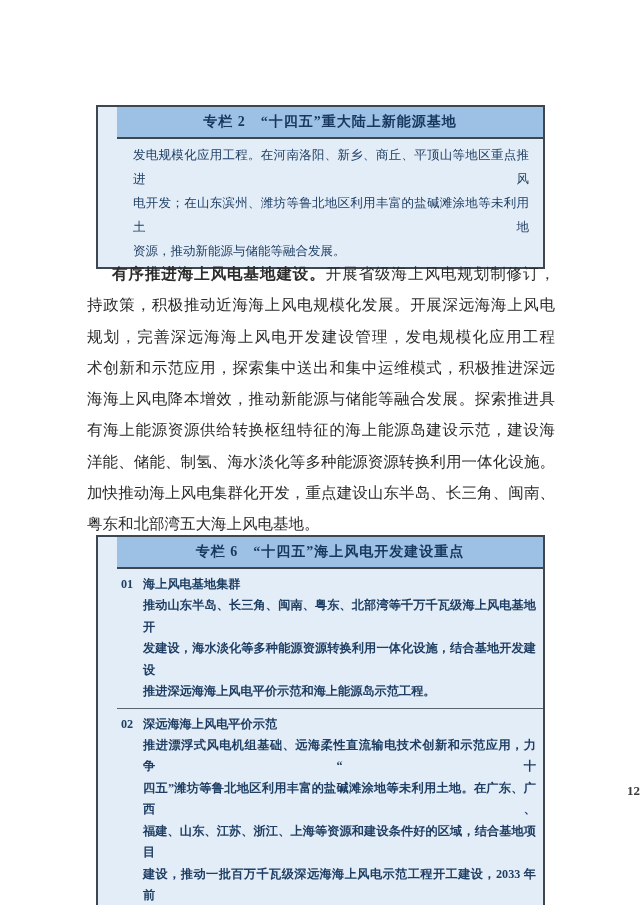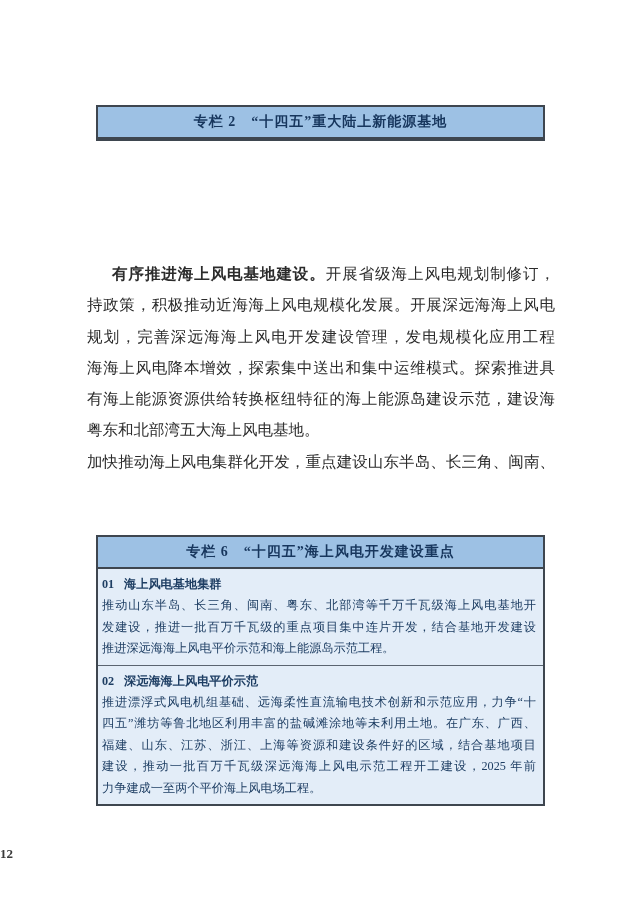--- a/index.html
+++ b/index.html
@@ -24,20 +24,21 @@
     background: var(--page-bg, #ffffff);
     overflow: hidden;
   }
   
   .panel {
     position: absolute;
     left: 96px;
     width: 449px;
     border: 2px solid var(--border, #3e464f);
     background: var(--panel-bg, #e3edf8);
+    padding-left: 19px;
   }
   #box1 { top: 105px; }
   #box2 { top: 535px; }
   .panel-header {
     background: var(--header-bg, #9dc1e4);
     border-bottom: 2px solid var(--border, #3e464f);
     text-align: center;
     font-weight: bold;
     color: var(--navy, #17365d);
     font-size: 14px;
@@ -78,88 +79,97 @@
     font-weight: bold;
     line-height: 22px;
     white-space: nowrap;
   }
   .item-num {
     display: inline-block;
     width: 20px;
     margin-right: 2px;
   }
   .item-body {
+    margin-left: 22px;
     margin-right: 2px;
     line-height: 21.5px;
+    font-weight: bold;
   }
   .divider {
     border-top: 1px solid var(--divider, #5a6470);
     height: 0;
   }
   
   .page-number {
     position: absolute;
-    top: 846px;
+    top: 783px;
     left: 0;
     width: 100%;
-    text-align: left;
+    text-align: right;
     font-size: 13px;
     color: #3a3a3a;
     font-weight: bold;
   }
 </style>
 </head>
 <body>
 
 <div class="page">
 
   <section class="panel" id="box1">
     <div class="panel-header">专栏 2　“十四五”重大陆上新能源基地</div>
+    <div class="panel-body">
+        <div class="tline tjust">发电规模化应用工程。在河南洛阳、新乡、商丘、平顶山等地区重点推进风</div>
+        <div class="tline tjust">电开发；在山东滨州、潍坊等鲁北地区利用丰富的盐碱滩涂地等未利用土地</div>
+        <div class="tline">资源，推动新能源与储能等融合发展。</div>
+      </div>
   </section>
 
   <div class="para">
     <div class="tline tjust first">
       <span class="lead">有序推进海上风电基地建设。</span><span>开展省级海上风电规划制修订，</span>
     </div>
     <div>
         <div class="tline tjust">持政策，积极推动近海海上风电规模化发展。开展深远海海上风电</div>
         <div class="tline tjust">规划，完善深远海海上风电开发建设管理，发电规模化应用工程</div>
-        <div class="tline tjust">海海上风电降本增效，探索集中送出和集中运维模式。探索推进具</div>
+        <div class="tline tjust">术创新和示范应用，探索集中送出和集中运维模式，积极推进深远</div>
+        <div class="tline tjust">海海上风电降本增效，推动新能源与储能等融合发展。探索推进具</div>
         <div class="tline tjust">有海上能源资源供给转换枢纽特征的海上能源岛建设示范，建设海</div>
+        <div class="tline tjust">洋能、储能、制氢、海水淡化等多种能源资源转换利用一体化设施。</div>
+        <div class="tline tjust">加快推动海上风电集群化开发，重点建设山东半岛、长三角、闽南、</div>
         <div class="tline">粤东和北部湾五大海上风电基地。</div>
-        <div class="tline tjust">加快推动海上风电集群化开发，重点建设山东半岛、长三角、闽南、</div>
       </div>
   </div>
 
   <section class="panel" id="box2">
     <div class="panel-header">专栏 6　“十四五”海上风电开发建设重点</div>
     <div class="panel-items">
 
       <div class="item">
         <div class="item-title">
           <span class="item-num">01</span><span>海上风电基地集群</span>
         </div>
         <div class="item-body">
             <div class="tline tjust">推动山东半岛、长三角、闽南、粤东、北部湾等千万千瓦级海上风电基地开</div>
-            <div class="tline tjust">发建设，推进一批百万千瓦级的重点项目集中连片开发，结合基地开发建设</div>
+            <div class="tline tjust">发建设，海水淡化等多种能源资源转换利用一体化设施，结合基地开发建设</div>
             <div class="tline">推进深远海海上风电平价示范和海上能源岛示范工程。</div>
           </div>
       </div>
 
       <div class="divider"></div>
 
       <div class="item">
         <div class="item-title">
           <span class="item-num">02</span><span>深远海海上风电平价示范</span>
         </div>
         <div class="item-body">
             <div class="tline tjust">推进漂浮式风电机组基础、远海柔性直流输电技术创新和示范应用，力争“十</div>
             <div class="tline tjust">四五”潍坊等鲁北地区利用丰富的盐碱滩涂地等未利用土地。在广东、广西、</div>
             <div class="tline tjust">福建、山东、江苏、浙江、上海等资源和建设条件好的区域，结合基地项目</div>
-            <div class="tline tjust">建设，推动一批百万千瓦级深远海海上风电示范工程开工建设，2025 年前</div>
+            <div class="tline tjust">建设，推动一批百万千瓦级深远海海上风电示范工程开工建设，2033 年前</div>
             <div class="tline">力争建成一至两个平价海上风电场工程。</div>
           </div>
       </div>
 
     </div>
   </section>
 
   <div class="page-number">12</div>
 
 </div>

